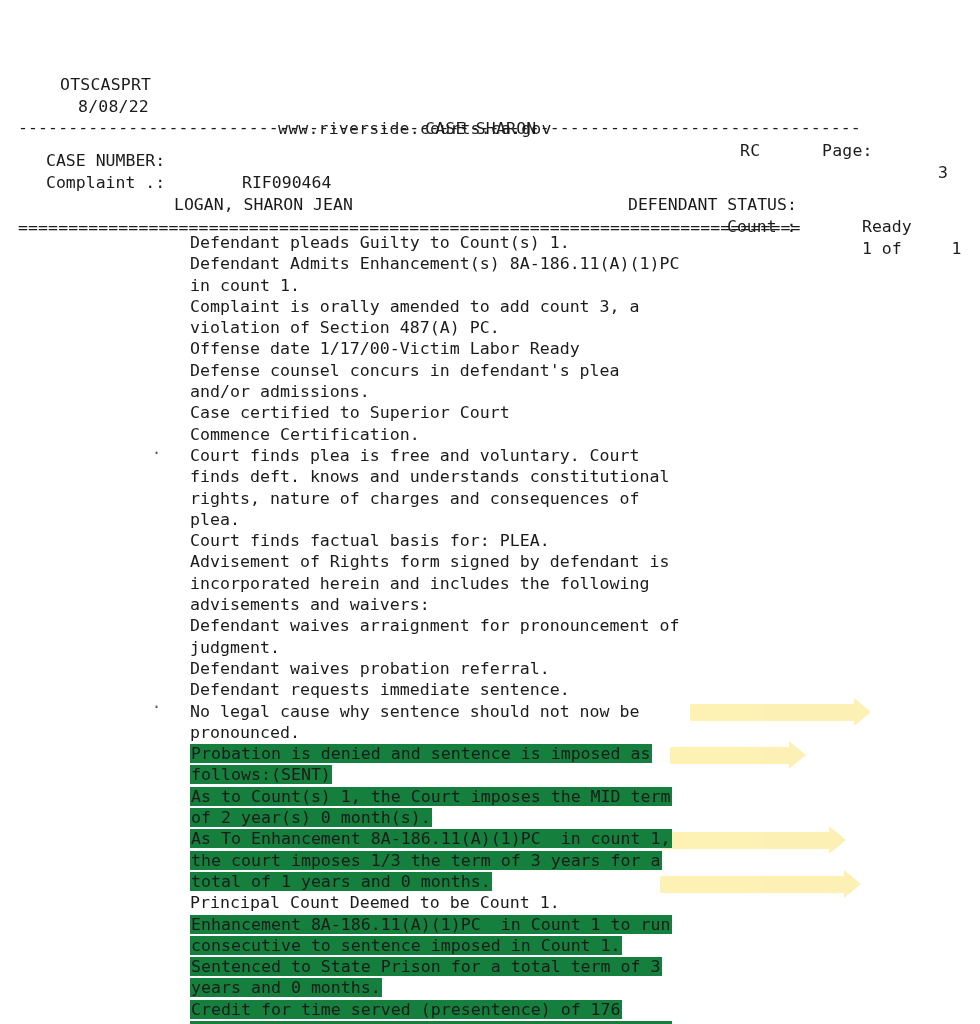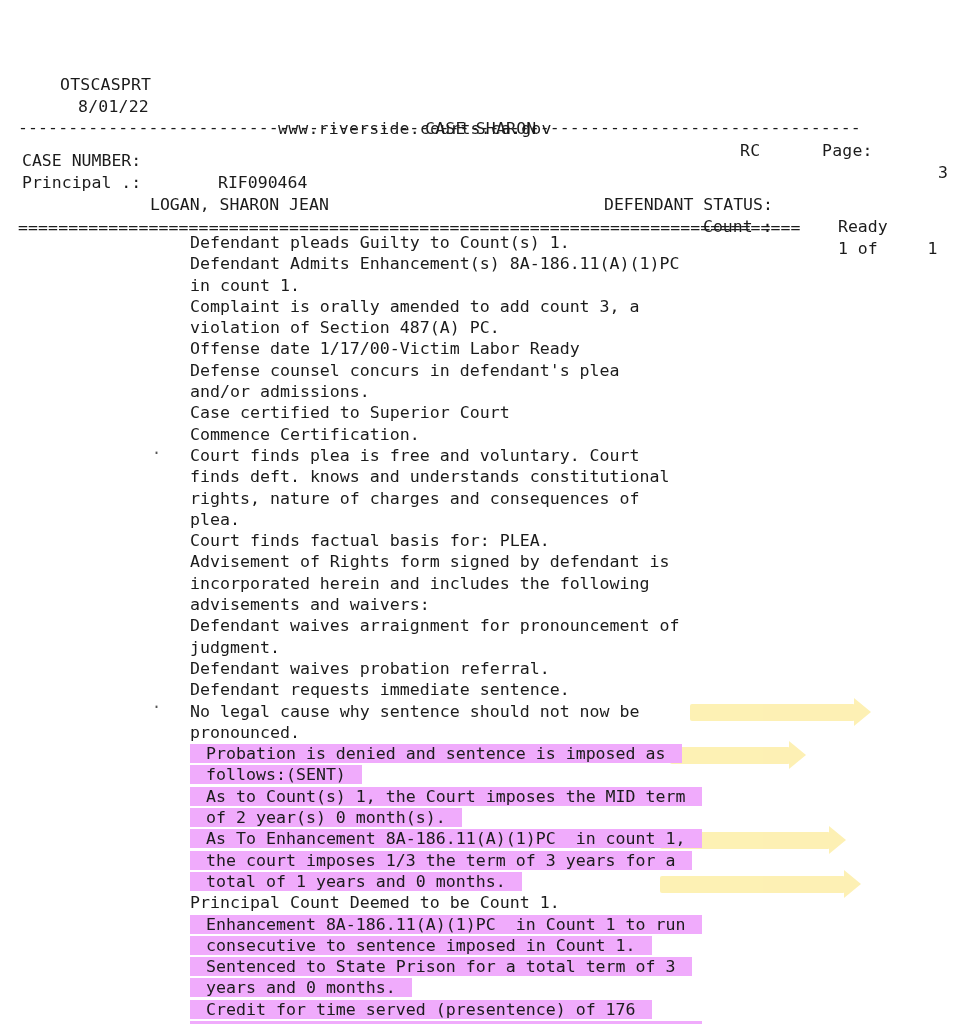--- a/index.html
+++ b/index.html
@@ -50,38 +50,38 @@
 
   
   .caseblock {
     position: absolute;
     top: 128px;
     left: 0;
     width: 980px;
     font-size: 16.5px;
     line-height: 22px;
   }
-  .caseblock .line { position: relative; height: 22px; white-space: pre; }
+  .caseblock .line { position: relative; height: 22px; white-space: pre; margin-left: 24px; }
 
   
   .body {
     position: absolute;
     top: 232px;
     left: 190px;
     width: 790px;
     font-size: 16.6px;
     line-height: 21.3px;
     white-space: pre;
   }
   .body .ln { display: block; height: 21.3px; position: relative; }
 
   mark.hl {
-    background: #f0abfc;
+    background: #15803d;
     color: inherit;
-    padding: 0 16px;
+    padding: 0 1px;
   }
 
   
   .swoosh {
     position: absolute;
     background: #fdf0b0;
     opacity: 0.95;
     height: 17px;
     border-radius: 2px;
   }
@@ -99,42 +99,42 @@
 </head>
 <body>
 
 <div class="page">
 
   <div class="header">
     <div class="hdr-row">
       <span class="abs" style="left:60px;">OTSCASPRT</span>
     </div>
     <div class="hdr-row">
-      <span class="abs" style="left:78px;">8/01/22</span>
+      <span class="abs" style="left:78px;">8/08/22</span>
       <span class="abs" style="left:425px;">CASE SHARON</span>
       <span class="abs" style="left:822px;">Page:</span>
       <span class="abs" style="left:938px;">3</span>
     </div>
     <div class="hdr-row">
       <span class="abs" style="left:278px;">www.riverside.courts.ca.gov</span>
       <span class="abs" style="left:740px;">RC</span>
     </div>
   </div>
 
   <div class="rule" style="top:118px;left:18px;width:944px;overflow:hidden;">------------------------------------------------------------------------------------</div>
 
   <div class="caseblock">
     <div class="line">
       <span class="abs" style="left:22px;">CASE NUMBER:</span>
       <span class="abs" style="left:218px;">RIF090464</span>
       <span class="abs" style="left:604px;">DEFENDANT STATUS:</span>
       <span class="abs" style="left:838px;">Ready</span>
     </div>
     <div class="line">
-      <span class="abs" style="left:22px;">Principal .:</span>
+      <span class="abs" style="left:22px;">Complaint .:</span>
       <span class="abs" style="left:150px;">LOGAN, SHARON JEAN</span>
       <span class="abs" style="left:703px;">Count :</span>
       <span class="abs" style="left:838px;">1 of     1</span>
     </div>
   </div>
 
   <div class="rule" style="top:218px;left:18px;width:944px;overflow:hidden;">==============================================================================</div>
 
   <span class="dotcomma" style="top:440px;left:152px;font-size:15px;color:#555;">.</span>
   <span class="dotcomma" style="top:694px;left:152px;font-size:15px;color:#555;">.</span>

